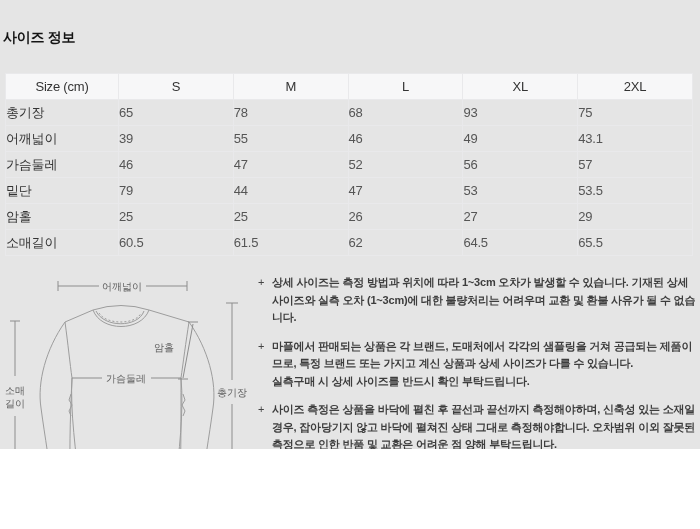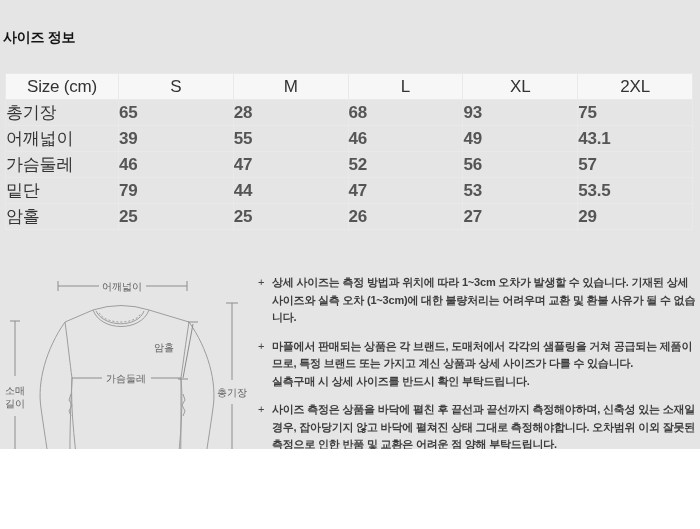--- a/index.html
+++ b/index.html
@@ -10,26 +10,26 @@
     position:absolute; left:3px; top:29px;
     font-size:14px; font-weight:bold; color:#141414; letter-spacing:-0.3px;
   }
 
   table.size-table {
     position:absolute; left:5px; top:73px; width:688px;
     border-collapse:collapse; table-layout:fixed;
   }
   .size-table th, .size-table td {
     border:1px solid #e9e9eb; height:25px; padding:0;
-    font-size:17px; vertical-align:middle;
+    font-size:13px; vertical-align:middle;
     letter-spacing:-0.2px;
   }
   .size-table th { background:#f7f7f8; color:#333; font-weight:normal; }
   .size-table td.rowlabel { color:#333; }
-  .size-table td.val { color:#555;font-weight:bold; }
+  .size-table td.val { color:#555; }
 
   svg.diagram { position:absolute; left:0; top:270px; }
   svg.diagram text { font-family:"Liberation Sans","DejaVu Sans",sans-serif; font-size:10px; }
 
   .notes { position:absolute; left:258px; top:274px; width:441px; }
   .note {
     display:flex; margin-bottom:11px;
     font-size:11px; line-height:17.5px; color:#3d3d3d; letter-spacing:-0.2px;
   }
   .note .plus { flex:none; width:14px; color:#444; }
@@ -58,21 +58,21 @@
         <th>M</th>
         <th>L</th>
         <th>XL</th>
         <th>2XL</th>
       </tr>
     </thead>
     <tbody>
       <tr>
         <td class="rowlabel">총기장</td>
         <td class="val">65</td>
-        <td class="val">28</td>
+        <td class="val">78</td>
         <td class="val">68</td>
         <td class="val">93</td>
         <td class="val">75</td>
       </tr>
       <tr>
         <td class="rowlabel">어깨넓이</td>
         <td class="val">39</td>
         <td class="val">55</td>
         <td class="val">46</td>
         <td class="val">49</td>
@@ -94,20 +94,28 @@
         <td class="val">53</td>
         <td class="val">53.5</td>
       </tr>
       <tr>
         <td class="rowlabel">암홀</td>
         <td class="val">25</td>
         <td class="val">25</td>
         <td class="val">26</td>
         <td class="val">27</td>
         <td class="val">29</td>
+      </tr>
+      <tr>
+        <td class="rowlabel">소매길이</td>
+        <td class="val">60.5</td>
+        <td class="val">61.5</td>
+        <td class="val">62</td>
+        <td class="val">64.5</td>
+        <td class="val">65.5</td>
       </tr>
     </tbody>
   </table>
 
   <svg class="diagram" width="260" height="258" viewBox="0 0 260 258">
 
     <g stroke="#9d9d9d" fill="none" stroke-width="1" stroke-linejoin="round">
 
       <path d="M93,40 L65,52 C68,74 70,94 72,108 C70,150 69,190 71,223 C102,231 148,229 180,221 C181,186 181,146 181,108 C183,94 186,71 189,52 L149,40 Q121,31 93,40 Z"></path>
 

